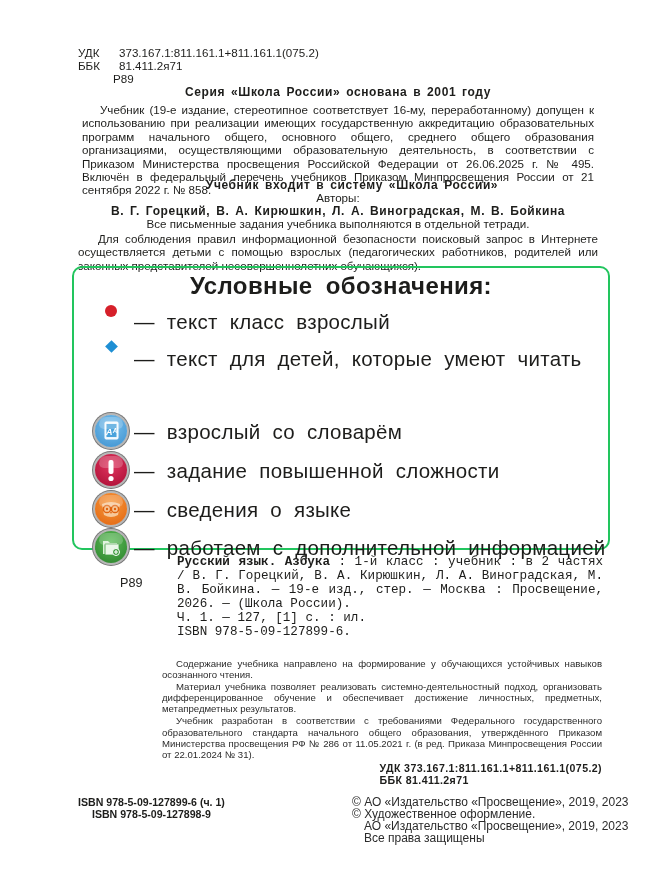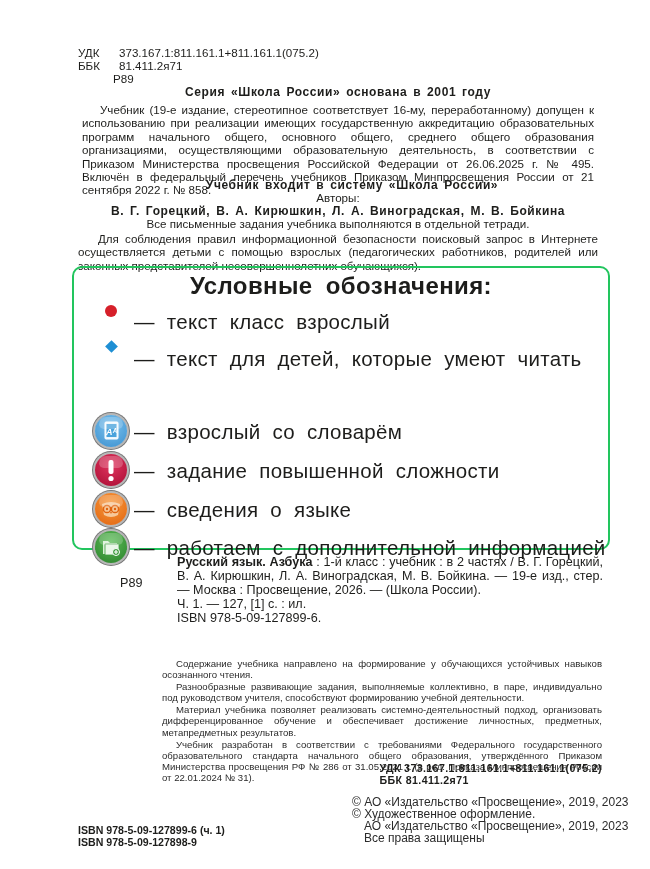--- a/index.html
+++ b/index.html
@@ -35,27 +35,27 @@
     .legend-text { font-size: 20.5px; margin-left: 6px; word-spacing: 6px; letter-spacing: 0.3px; white-space: nowrap; }
     .dot { width: 12px; height: 12px; border-radius: 50%; background: #d6202a; }
     .diamond { width: 9px; height: 9px; background: #1e8fd4; transform: rotate(45deg); }
     .badge { width: 32px; height: 32px; border-radius: 50%; position: relative;
              box-shadow: 0 0 0 2px #b8b8b8, 0 0 0 3px #777; }
     .badge::after { content: ""; position: absolute; left: 4px; top: 2px; width: 24px; height: 12px;
                     border-radius: 12px 12px 8px 8px; background: rgba(255,255,255,0.22); }
 
     #catalog-p89 { left: 120px; top: 576px; font-size: 12.6px; }
     #catalog-entry { left: 161px; top: 555px; width: 442px; font-size: 12.6px; line-height: 14px; }
-    #catalog-entry p { margin: 0; }
+    #catalog-entry p { margin: 0; font-family: Liberation Mono, monospace; }
     .indent-ln { padding-left: 16px; }
     #summary { left: 162px; top: 658px; width: 440px; font-size: 9.6px; line-height: 11.1px; color: #2b2b2b; }
     #summary p { margin: 0 0 1px 0; text-indent: 14px; }
     #bottom-codes { left: 162px; top: 762px; width: 440px; text-align: right; font-size: 10.6px;
                     line-height: 12px; font-weight: bold; letter-spacing: 0.4px; }
-    #isbn-block { left: 78px; top: 824px; font-size: 10.6px; line-height: 12px; font-weight: bold; }
+    #isbn-block { left: 78px; top: 796px; font-size: 10.6px; line-height: 12px; font-weight: bold; text-align: center; }
     #copyright-block { left: 352px; top: 796px; font-size: 12px; line-height: 12px; color: #2b2b2b; }
     #copyright-block .ind { padding-left: 12px; }
   </style>
 </head>
 <body>
 
 <div id="top-udk" class="abs sm code-row">
   <div>
     <span class="lbl">УДК</span><span>373.167.1:811.161.1+811.161.1(075.2)</span>
   </div>
@@ -153,23 +153,22 @@
 
 <div id="catalog-p89" class="abs">Р89</div>
 <div id="catalog-entry" class="abs just">
   <p class="indent-ln"><b>Русский язык. Азбука</b><span> : 1-й класс : учебник : в 2 частях / В. Г. Горецкий, В. А. Кирюшкин, Л. А. Виноградская, М. В. Бойкина. — 19-е изд., стер. — Москва : Просвещение, 2026. — (Школа России).</span></p>
   <p class="indent-ln">Ч. 1. — 127, [1] с. : ил.</p>
   <p class="indent-ln">ISBN 978-5-09-127899-6.</p>
 </div>
 
 <div id="summary" class="abs just">
   <p>Содержание учебника направлено на формирование у обучающихся устойчивых навыков осознанного чтения.</p>
-  <p>Разнообразные развивающие задания, выполняемые коллективно, в паре, индивидуально под руководством учителя, способствуют формированию учебной деятельности.</p>
   <p>Материал учебника позволяет реализовать системно-деятельностный подход, организовать дифференцированное обучение и обеспечивает достижение личностных, предметных, метапредметных результатов.</p>
-  <p>Учебник разработан в соответствии с требованиями Федерального государственного образовательного стандарта начального общего образования, утверждённого Приказом Министерства просвещения РФ № 286 от 31.05.2021 г. (в ред. Приказа Минпросвещения России от 22.01.2024 № 31).</p>
+  <p>Учебник разработан в соответствии с требованиями Федерального государственного образовательного стандарта начального общего образования, утверждённого Приказом Министерства просвещения РФ № 286 от 11.05.2021 г. (в ред. Приказа Минпросвещения России от 22.01.2024 № 31).</p>
 </div>
 
 <div id="bottom-codes" class="abs">
   <div style="display:inline-block;text-align:left">
     <div>УДК 373.167.1:811.161.1+811.161.1(075.2)</div>
     <div>ББК 81.411.2я71</div>
   </div>
 </div>
 
 <div id="isbn-block" class="abs">

